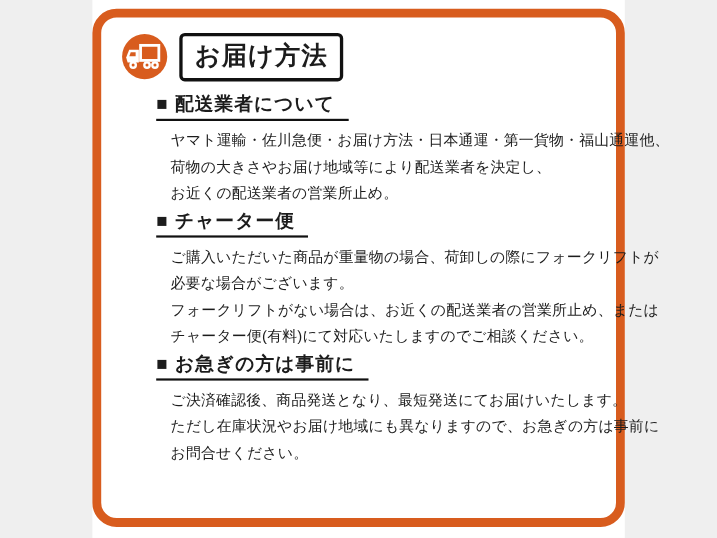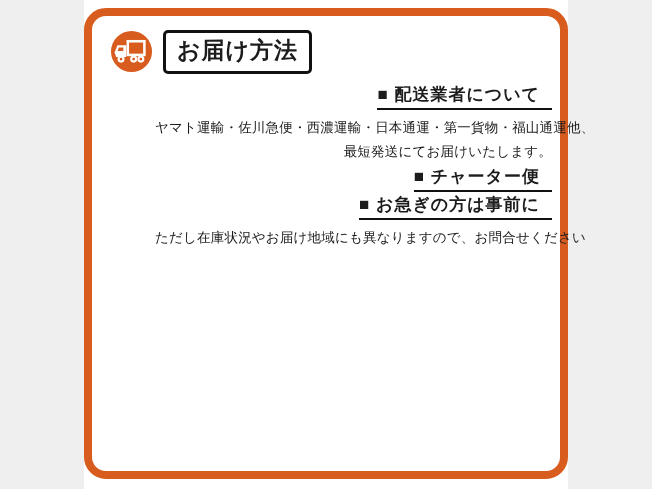--- a/index.html
+++ b/index.html
@@ -18,21 +18,20 @@
   .page{ position:relative; width:652px; height:489px; }
   .content-column{
     position:absolute; left:84px; top:0; width:484px; height:489px;
     background:var(--panel-bg);
   }
   .panel{
     position:absolute; left:84px; top:8px; width:484px; height:471px;
     background:var(--panel-bg);
     border:8px solid var(--accent);
     border-radius:22px;
-    text-align:right;
   }
   .panel-inner{ padding:10px 8px 0 6px; }
   .panel-header{
     display:flex; align-items:center; gap:10px;
     margin:4px 0 0 12px;
   }
   .truck-badge{ width:43px; height:43px; flex:0 0 auto; display:block; }
   .title-box{
     display:inline-block;
     border:3px solid #111;
@@ -78,32 +77,41 @@
           <circle cx="31.6" cy="29.8" r="3.6" fill="#ffffff"></circle>
           <circle cx="31.6" cy="29.8" r="1.4" fill="#d85c1e"></circle>
         </svg>
         <h1 class="title-box">お届け方法</h1>
       </div>
 
       <div class="sections">
   <section class="section">
     <h2 class="section-heading">■ 配送業者について</h2>
     <div class="section-body">
-              <div class="text-line">ヤマト運輸・佐川急便・西濃運輸・日本通運・第一貨物・福山通運他、</div>
-              <div class="text-line">最短発送にてお届けいたします。</div>
+              <div class="text-line">ヤマト運輸・佐川急便・お届け方法・日本通運・第一貨物・福山通運他、</div>
+              <div class="text-line">荷物の大きさやお届け地域等により配送業者を決定し、</div>
+              <div class="text-line">お近くの配送業者の営業所止め。</div>
             </div>
   </section>
 
   <section class="section">
     <h2 class="section-heading">■ チャーター便</h2>
+    <div class="section-body">
+              <div class="text-line">ご購入いただいた商品が重量物の場合、荷卸しの際にフォークリフトが</div>
+              <div class="text-line">必要な場合がございます。</div>
+              <div class="text-line">フォークリフトがない場合は、お近くの配送業者の営業所止め、または</div>
+              <div class="text-line">チャーター便(有料)にて対応いたしますのでご相談ください。</div>
+            </div>
   </section>
 
   <section class="section">
     <h2 class="section-heading">■ お急ぎの方は事前に</h2>
     <div class="section-body">
-              <div class="text-line">ただし在庫状況やお届け地域にも異なりますので、お問合せください</div>
+              <div class="text-line">ご決済確認後、商品発送となり、最短発送にてお届けいたします。</div>
+              <div class="text-line">ただし在庫状況やお届け地域にも異なりますので、お急ぎの方は事前に</div>
+              <div class="text-line">お問合せください。</div>
             </div>
   </section>
 </div>
 
     </div>
   </div>
 </div>
 
 </body></html>

